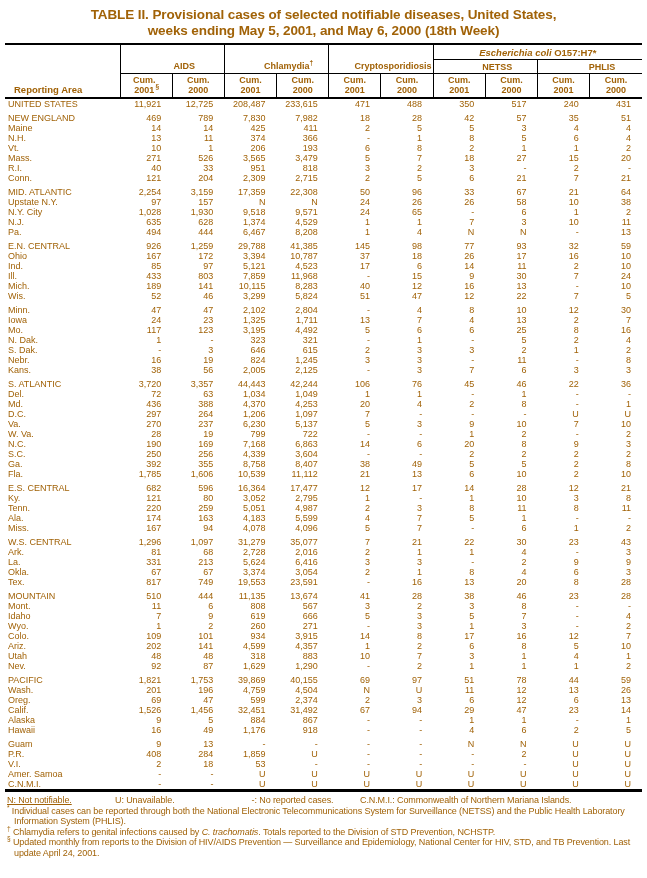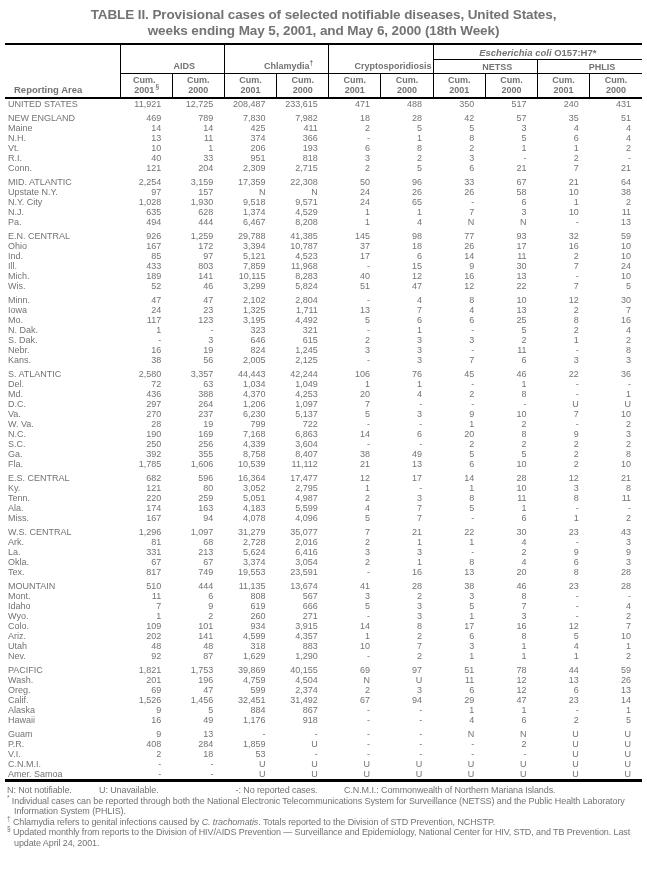--- a/index.html
+++ b/index.html
@@ -1,16 +1,16 @@
 <!DOCTYPE html>
 <html><head>
 <meta charset="utf-8">
 <style>
   html,body{margin:0;padding:0;background:#fff;}
-  .page{position:relative;width:647px;height:878px;background:#fff;color:#737373;
+  .page{position:relative;width:647px;height:878px;background:#fff;color:#a16207;
         font-family:"Liberation Sans",sans-serif;overflow:hidden;}
   .title{padding-top:7px;text-align:center;font-weight:bold;font-size:13.5px;
          line-height:16px;white-space:pre-line;letter-spacing:-0.1px;}
   table.main{border-collapse:collapse;table-layout:fixed;width:637px;margin:4px 5px 0 5px;}
   col.ra{width:115px;}
   col.v{width:52.2px;}
   thead th{font-weight:bold;font-size:9px;padding:0;vertical-align:middle;}
   .tt{border-top:2px solid #000;}
   .br{border-right:1px solid #000;}
   .bb{border-bottom:1px solid #000;}
@@ -25,21 +25,21 @@
   .cum span{white-space:pre-line;display:inline-block;line-height:9.5px;}
   .ra-h{text-align:left;padding-left:9px;font-size:9.5px;}
   sup{font-size:6.5px;line-height:0;vertical-align:super;}
   tbody td{font-size:9px;line-height:10px;height:10px;padding:0;white-space:nowrap;}
   td.area{text-align:left;padding-left:3px;}
   td.val{text-align:right;padding-right:11px;}
   tr.gap td{height:4px;line-height:4px;font-size:1px;}
   tbody tr:last-child td{border-bottom:3px solid #000;}
   .foot{margin:3px 5px 0 7px;font-size:9px;line-height:10.5px;letter-spacing:-0.1px;}
   .legend{display:flex;}
-  .legend .l1{width:92px;}
+  .legend .l1{width:108px;text-decoration:underline;}
   .legend .l2{width:110px;}
   .legend .l3{width:135px;text-align:center;}
   .fn{padding-left:7px;text-indent:-7px;}
 </style>
 </head>
 <body>
 
 <div class="page">
 
   <div class="title">TABLE II. Provisional cases of selected notifiable diseases, United States,
@@ -162,20 +162,33 @@
           <td class="val">206</td>
           <td class="val">193</td>
           <td class="val">6</td>
           <td class="val">8</td>
           <td class="val">2</td>
           <td class="val">1</td>
           <td class="val">1</td>
           <td class="val">2</td>
         </tr>
         <tr>
+          <td class="area">Mass.</td>
+          <td class="val">271</td>
+          <td class="val">526</td>
+          <td class="val">3,565</td>
+          <td class="val">3,479</td>
+          <td class="val">5</td>
+          <td class="val">7</td>
+          <td class="val">18</td>
+          <td class="val">27</td>
+          <td class="val">15</td>
+          <td class="val">20</td>
+        </tr>
+        <tr>
           <td class="area">R.I.</td>
           <td class="val">40</td>
           <td class="val">33</td>
           <td class="val">951</td>
           <td class="val">818</td>
           <td class="val">3</td>
           <td class="val">2</td>
           <td class="val">3</td>
           <td class="val">-</td>
           <td class="val">2</td>
@@ -435,21 +448,21 @@
           <td class="val">7</td>
           <td class="val">6</td>
           <td class="val">3</td>
           <td class="val">3</td>
         </tr>
         <tr class="gap">
           <td colspan="11"></td>
         </tr>
         <tr>
           <td class="area">S. ATLANTIC</td>
-          <td class="val">2,580</td>
+          <td class="val">3,720</td>
           <td class="val">3,357</td>
           <td class="val">44,443</td>
           <td class="val">42,244</td>
           <td class="val">106</td>
           <td class="val">76</td>
           <td class="val">45</td>
           <td class="val">46</td>
           <td class="val">22</td>
           <td class="val">36</td>
         </tr>
@@ -930,34 +943,34 @@
           <td class="val">53</td>
           <td class="val">-</td>
           <td class="val">-</td>
           <td class="val">-</td>
           <td class="val">-</td>
           <td class="val">-</td>
           <td class="val">U</td>
           <td class="val">U</td>
         </tr>
         <tr>
+          <td class="area">Amer. Samoa</td>
+          <td class="val">-</td>
+          <td class="val">-</td>
+          <td class="val">U</td>
+          <td class="val">U</td>
+          <td class="val">U</td>
+          <td class="val">U</td>
+          <td class="val">U</td>
+          <td class="val">U</td>
+          <td class="val">U</td>
+          <td class="val">U</td>
+        </tr>
+        <tr>
           <td class="area">C.N.M.I.</td>
-          <td class="val">-</td>
-          <td class="val">-</td>
-          <td class="val">U</td>
-          <td class="val">U</td>
-          <td class="val">U</td>
-          <td class="val">U</td>
-          <td class="val">U</td>
-          <td class="val">U</td>
-          <td class="val">U</td>
-          <td class="val">U</td>
-        </tr>
-        <tr>
-          <td class="area">Amer. Samoa</td>
           <td class="val">-</td>
           <td class="val">-</td>
           <td class="val">U</td>
           <td class="val">U</td>
           <td class="val">U</td>
           <td class="val">U</td>
           <td class="val">U</td>
           <td class="val">U</td>
           <td class="val">U</td>
           <td class="val">U</td>

